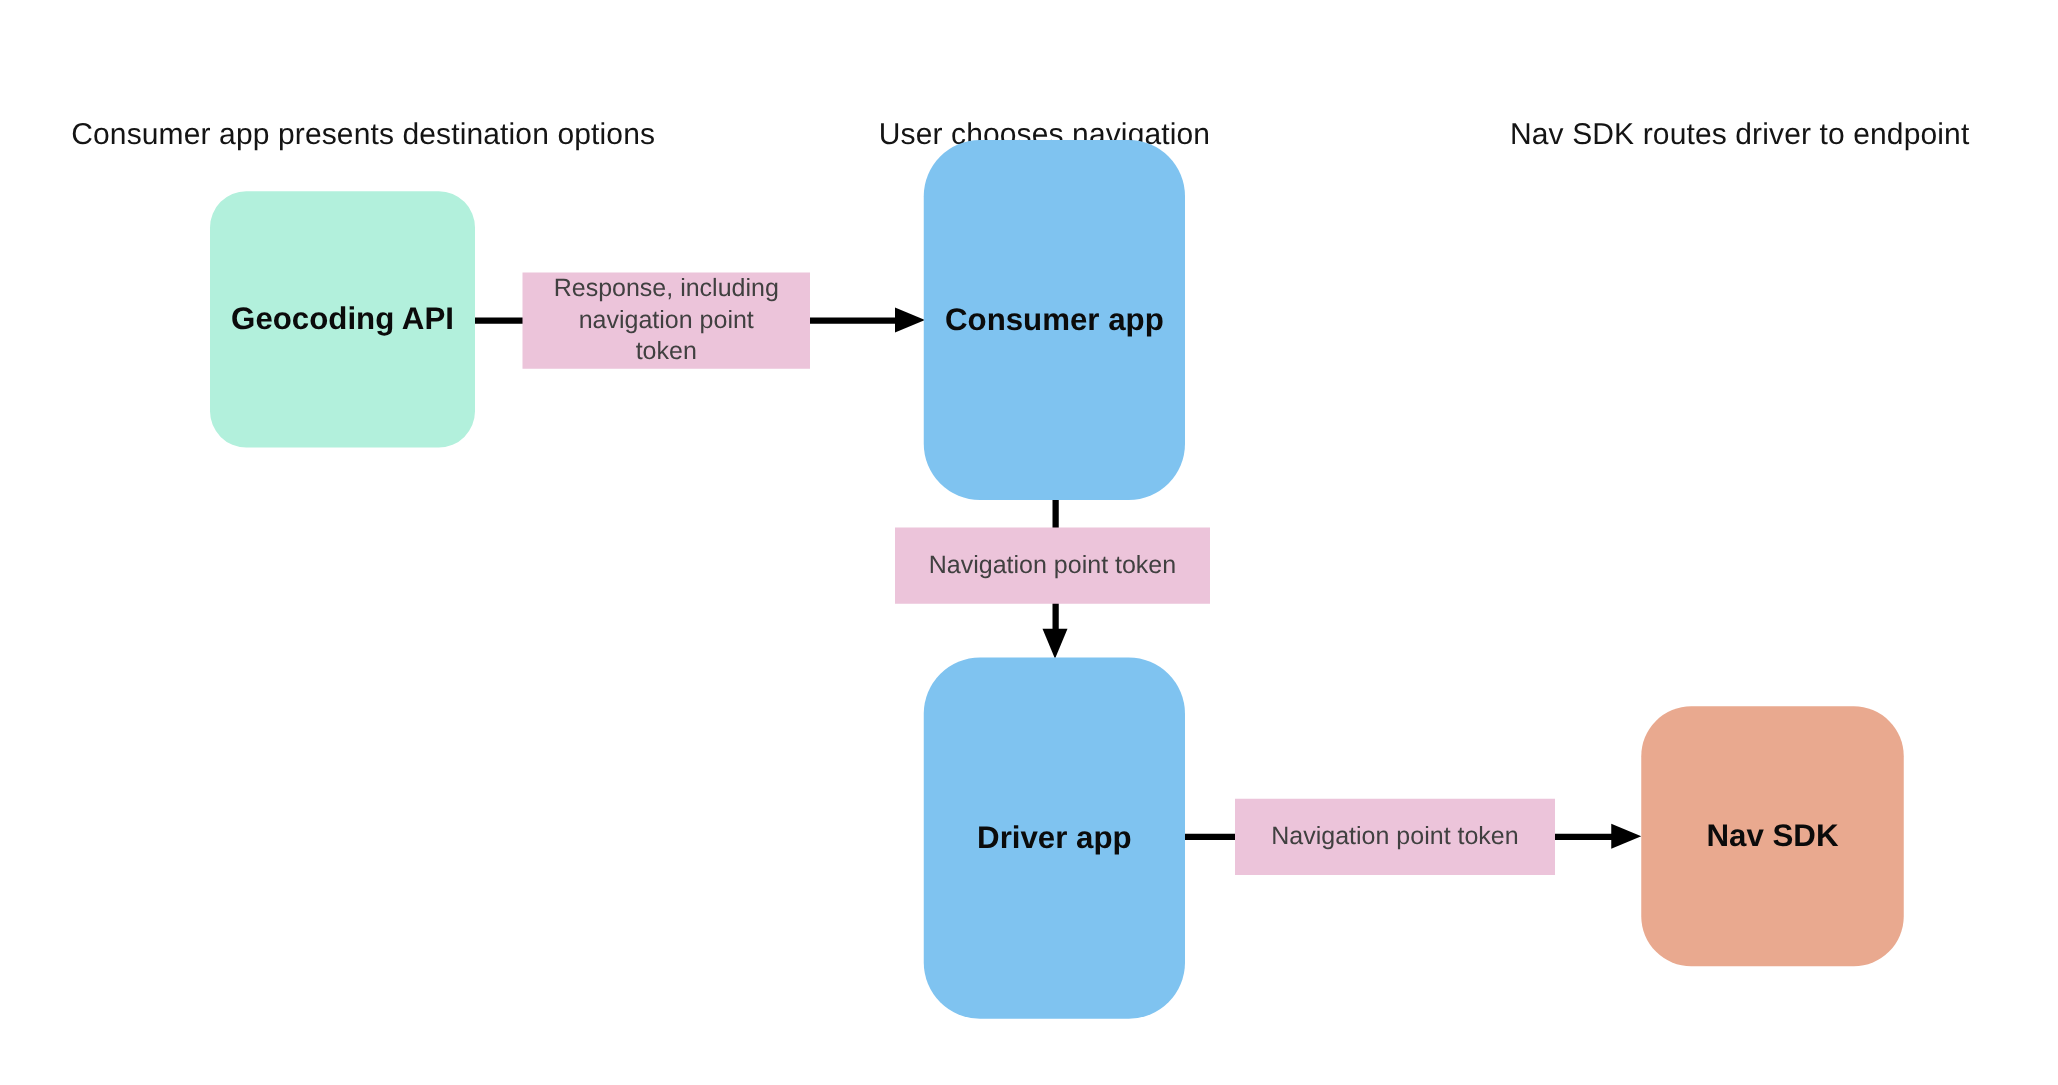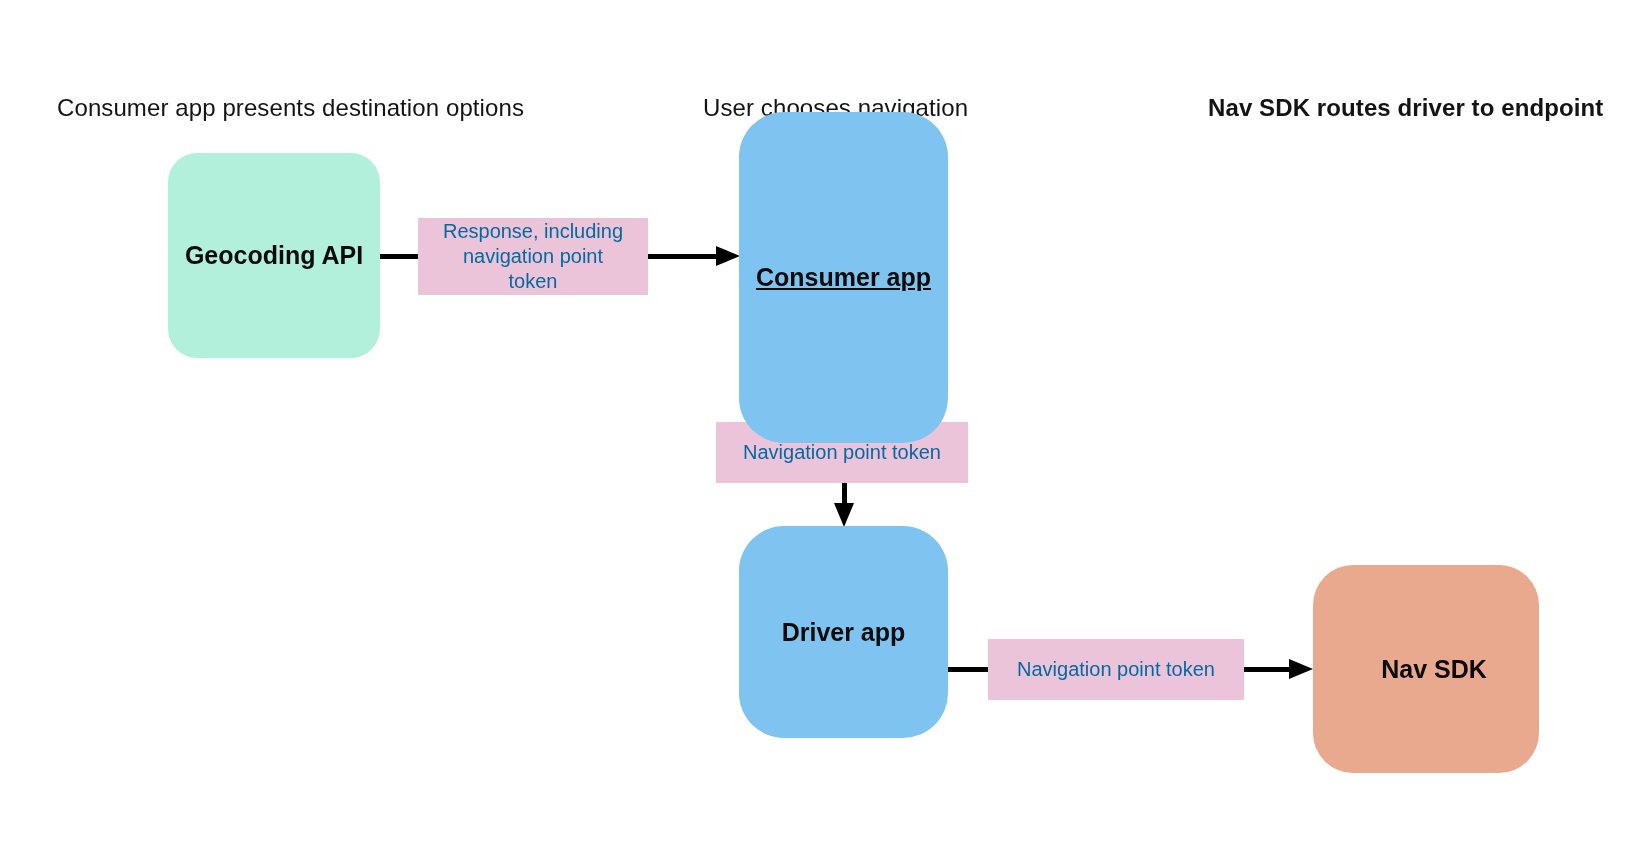--- a/index.html
+++ b/index.html
@@ -31,22 +31,22 @@
     display: flex;
     align-items: center;
     justify-content: center;
     font-size: 25px;
     font-weight: 700;
     color: #0b0b0b;
     text-align: center;
     z-index: 3;
   }
   .node-geocoding { left: 168px; top: 153px; width: 212px; height: 205px; border-radius: 29px; }
-  .node-consumer  { left: 739px; top: 112px; width: 209px; height: 331px; border-radius: 45px; text-decoration: underline; }
-  .node-driver    { left: 739px; top: 526px; width: 209px; height: 212px; border-radius: 45px; }
+  .node-consumer  { left: 739px; top: 112px; width: 209px; height: 288px; border-radius: 45px; }
+  .node-driver    { left: 739px; top: 526px; width: 209px; height: 289px; border-radius: 45px; }
   .node-navsdk    { left: 1313px; top: 565px; width: 210px; height: 208px; border-radius: 40px; }
 
   .edge-line {
     position: absolute;
     background: #000000;
     z-index: 1;
   }
   .head-right {
     position: absolute;
     width: 0; height: 0;
@@ -65,48 +65,48 @@
   }
   .edge-label {
     position: absolute;
     display: flex;
     align-items: center;
     justify-content: center;
     text-align: center;
     font-size: 20px;
     font-weight: 400;
     line-height: 25px;
-    color: #0369a1;
+    color: #404040;
     z-index: 2;
     padding: 0 24px;
     box-sizing: border-box;
   }
   .label-response { left: 418px; top: 218px; width: 230px; height: 77px; }
   .label-token-1  { left: 716px; top: 422px; width: 252px; height: 61px; }
   .label-token-2  { left: 988px; top: 639px; width: 256px; height: 61px; }
 </style>
 </head>
 <body>
 
 <div class="canvas">
 
   <div class="col-header" style="left:57px;">Consumer app presents destination options</div>
   <div class="col-header" style="left:703px;">User chooses navigation</div>
-  <div class="col-header" style="left:1208px;font-weight:bold;">Nav SDK routes driver to endpoint</div>
+  <div class="col-header" style="left:1208px;">Nav SDK routes driver to endpoint</div>
 
   <div class="edge-line" style="left:380px; top:254px; width:340px; height:5px;"></div>
   <div class="head-right" style="left:716px; top:246px;"></div>
   <div class="edge-label label-response" style="background-color: rgb(236, 196, 218);">Response, including navigation point token</div>
 
   <div class="edge-line" style="left:842px; top:400px; width:5px; height:107px;"></div>
   <div class="head-down" style="left:834px; top:503px;"></div>
   <div class="edge-label label-token-1" style="background-color: rgb(236, 196, 218);">Navigation point token</div>
 
   <div class="edge-line" style="left:948px; top:667px; width:343px; height:5px;"></div>
   <div class="head-right" style="left:1289px; top:659px;"></div>
   <div class="edge-label label-token-2" style="background-color: rgb(236, 196, 218);">Navigation point token</div>
 
   <div class="node node-geocoding" style="background-color: rgb(178, 240, 220);">Geocoding API</div>
   <div class="node node-consumer" style="background-color: rgb(127, 195, 240);">Consumer app</div>
   <div class="node node-driver" style="background-color: rgb(127, 195, 240);">Driver app</div>
-  <div class="node node-navsdk" style="background-color: rgb(233, 169, 143); padding-left: 16px;">Nav SDK</div>
+  <div class="node node-navsdk" style="background-color: rgb(233, 169, 143);">Nav SDK</div>
 
 </div>
 
 </body></html>

